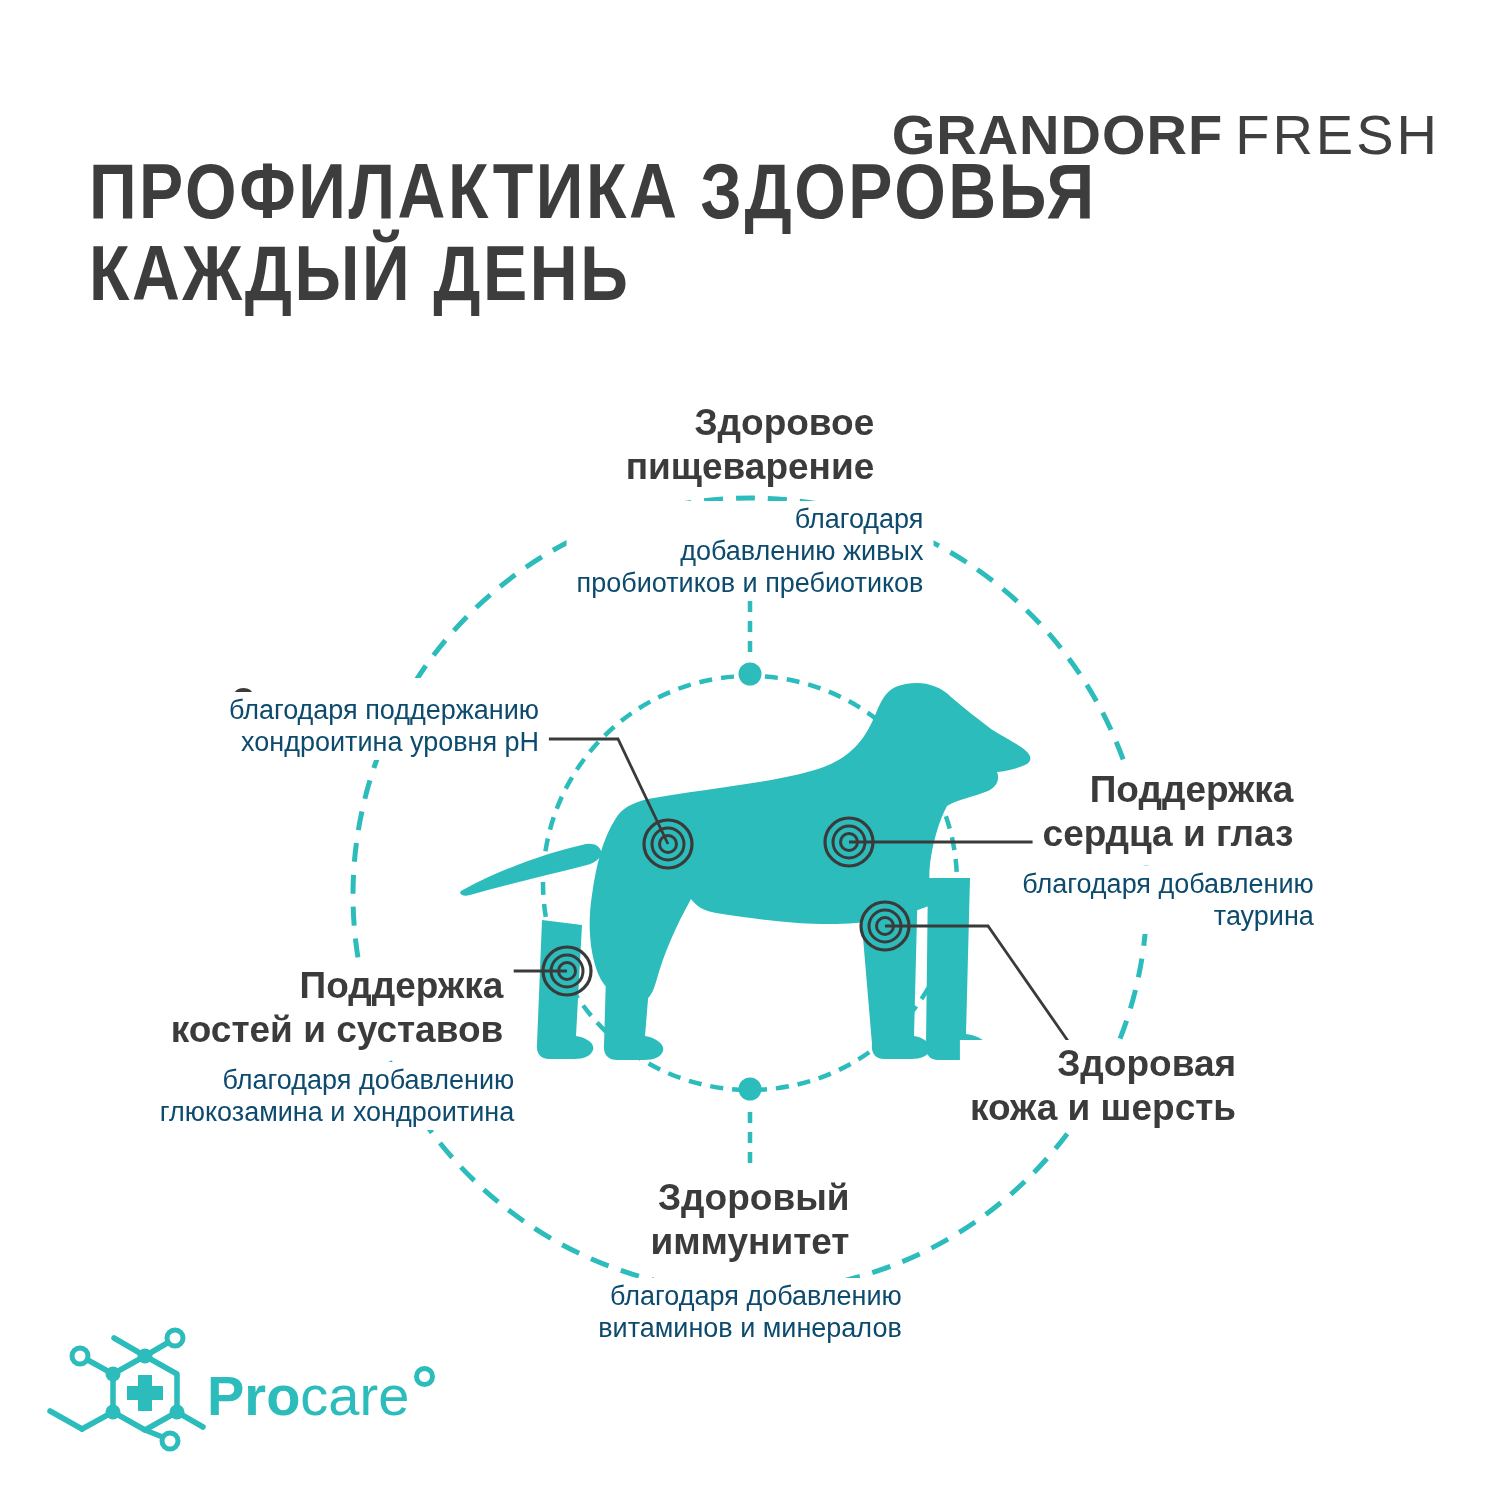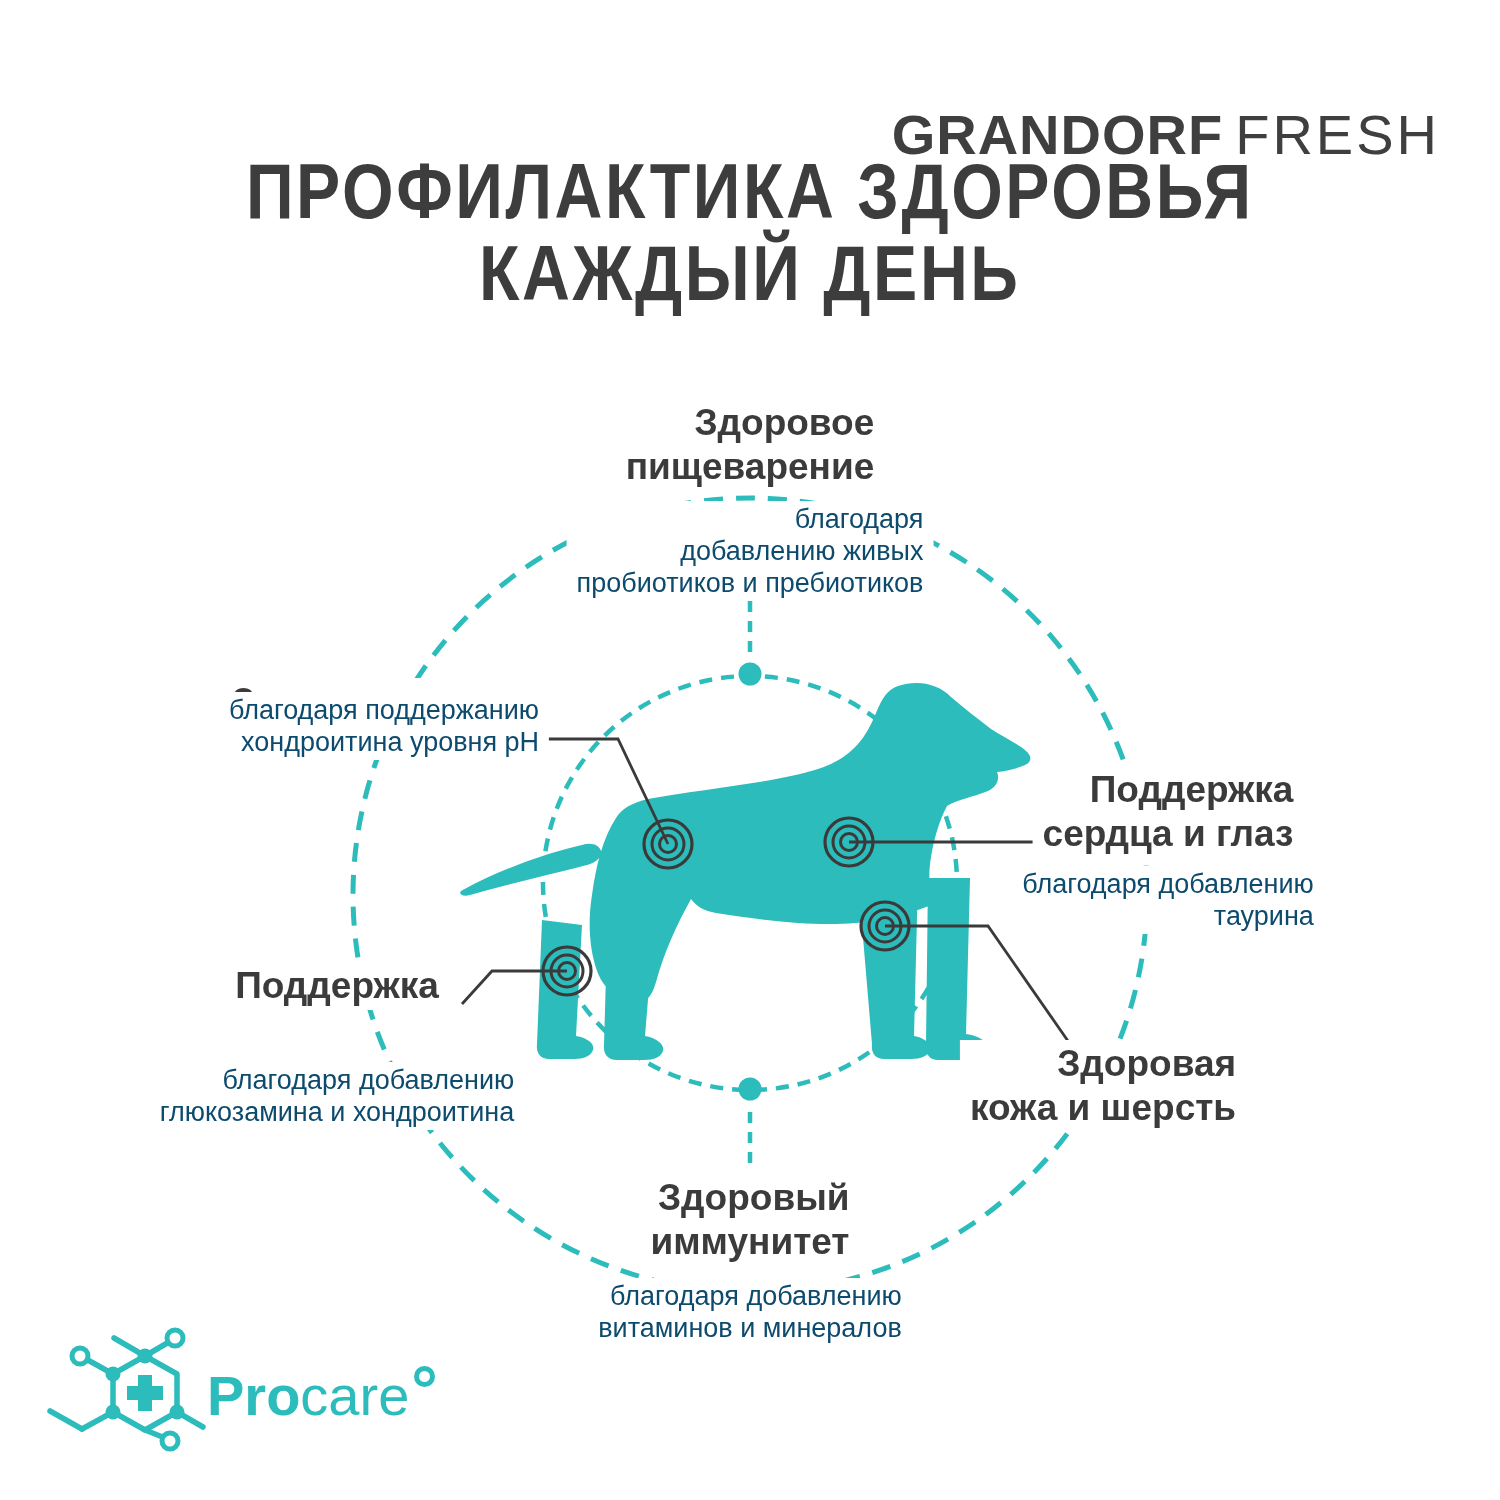--- a/index.html
+++ b/index.html
@@ -17,21 +17,21 @@
   .brand{
     position:absolute;top:58px;right:60px;z-index:3;
     font-size:56px;letter-spacing:1px;color:#3f3f3f;white-space:nowrap;margin-top:44px;
   }
   .brand-bold{font-weight:700;}
   .brand-light{font-weight:400;margin-left:12px;letter-spacing:3px;}
 
   
   .title{
     position:absolute;left:0;top:150px;width:100%;z-index:3;
-    text-align:center;font-weight:700;color:#3d3d3d;
+    font-weight:700;color:#3d3d3d;
   }
   .title-inner{
     display:inline-block;
     transform:scaleX(0.85);transform-origin:50% 0;
     font-size:78px;line-height:82px;letter-spacing:3px;white-space:nowrap;
   }
   .title-inner .ln{display:block;}
 
   
   .label{
@@ -210,20 +210,21 @@
     <span class="ln">Поддержка</span>
     <span class="ln">сердца и глаз</span>
   </div>
   <div class="label label-s" style="left:1168px;top:866px;">
     <span class="ln">благодаря добавлению</span>
     <span class="ln">таурина</span>
   </div>
 
   <div class="label label-h" style="left:337px;top:962px;">
     <span class="ln">Поддержка</span>
+    <span class="ln">костей и суставов</span>
   </div>
   <div class="label label-s" style="left:337px;top:1062px;">
     <span class="ln">благодаря добавлению</span>
     <span class="ln">глюкозамина и хондроитина</span>
   </div>
 
   <div class="label label-h" style="left:1103px;top:1040px;">
     <span class="ln">Здоровая</span>
     <span class="ln">кожа и шерсть</span>
   </div>

